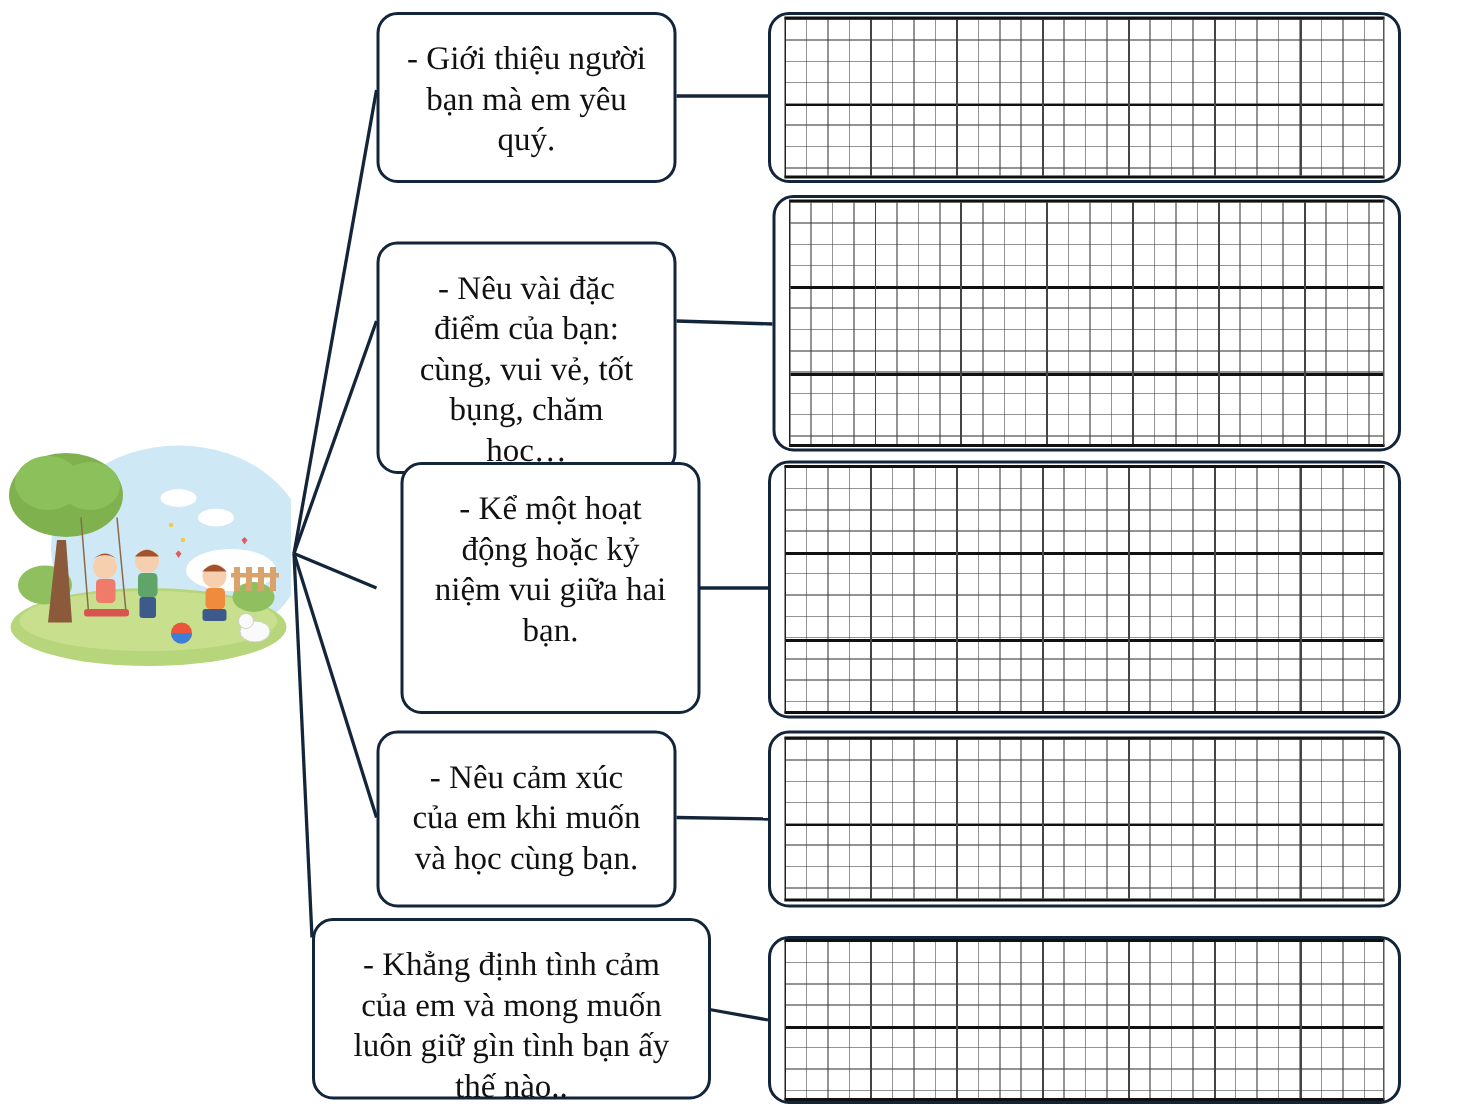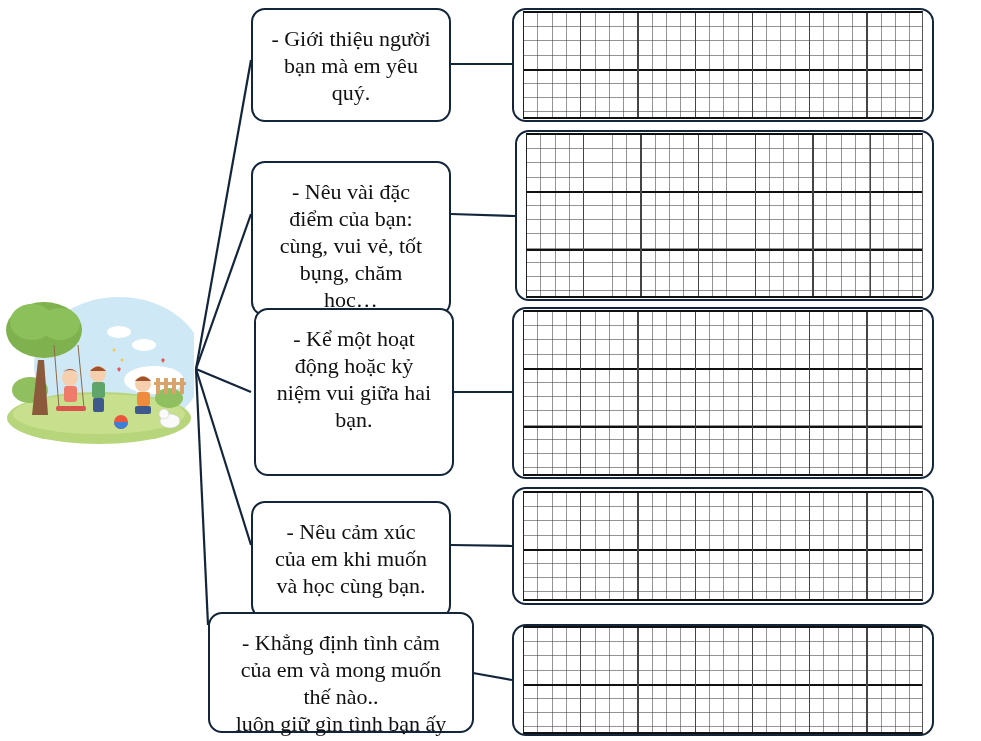--- a/index.html
+++ b/index.html
@@ -123,43 +123,43 @@
   <div class="text-box" style="left:251px; top:145px; width:200px; height:155px;margin-top:16px;">
     <div>
       <div>- Nêu vài đặc</div>
       <div>điểm của bạn:</div>
       <div>cùng, vui vẻ, tốt</div>
       <div>bụng, chăm</div>
       <div>học…</div>
     </div>
   </div>
 
-  <div class="text-box" style="left:254px; top:308px; width:200px; height:168px;">
+  <div class="text-box" style="left:267px; top:308px; width:200px; height:168px;">
     <div>
       <div>- Kể một hoạt</div>
       <div>động hoặc kỷ</div>
       <div>niệm vui giữa hai</div>
       <div>bạn.</div>
     </div>
   </div>
 
-  <div class="text-box" style="left:251px; top:487px; width:200px; height:118px;margin-top:14px;">
+  <div class="text-box" style="left:251px; top:487px; width:200px; height:118px;">
     <div>
       <div>- Nêu cảm xúc</div>
       <div>của em khi muốn</div>
       <div>và học cùng bạn.</div>
     </div>
   </div>
 
   <div class="text-box" style="left:208px; top:612px; width:266px; height:121px;">
     <div>
       <div>- Khẳng định tình cảm</div>
       <div>của em và mong muốn</div>
+      <div>luôn giữ gìn tình bạn ấy</div>
       <div>thế nào..</div>
-      <div>luôn giữ gìn tình bạn ấy</div>
     </div>
   </div>
 
   <div class="grid-box" style="left:512px; top:8px; width:422px; height:114px;">
     <div class="grid" style="top:1px; bottom:1px;"></div>
   </div>
 
   <div class="grid-box" style="left:515px; top:130px; width:419px; height:171px;">
     <div class="grid" style="top:1px; bottom:1px;"></div>
   </div>

